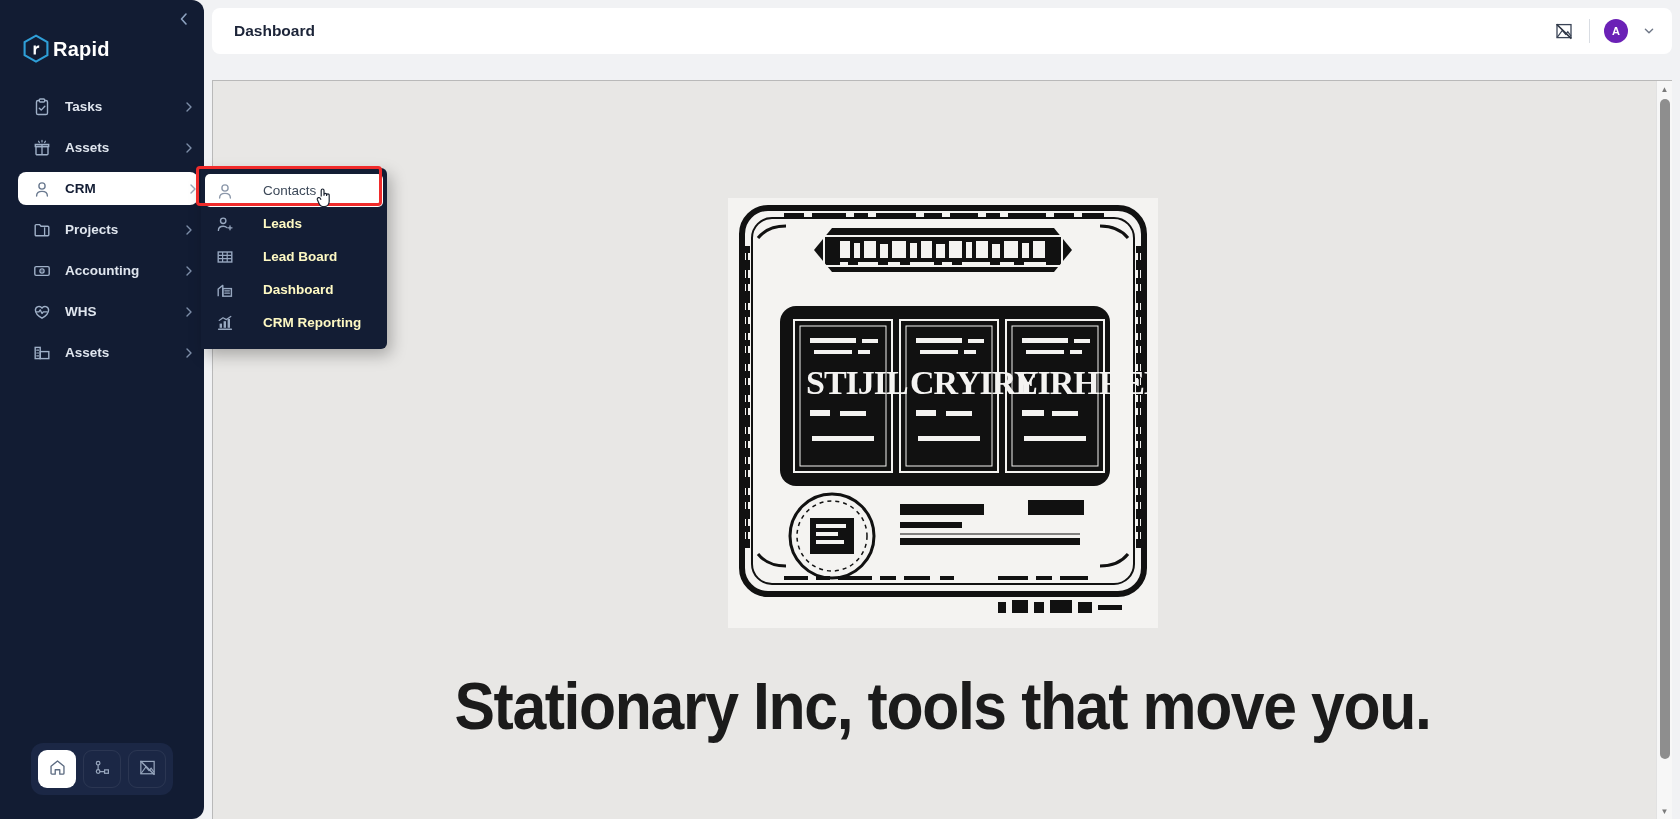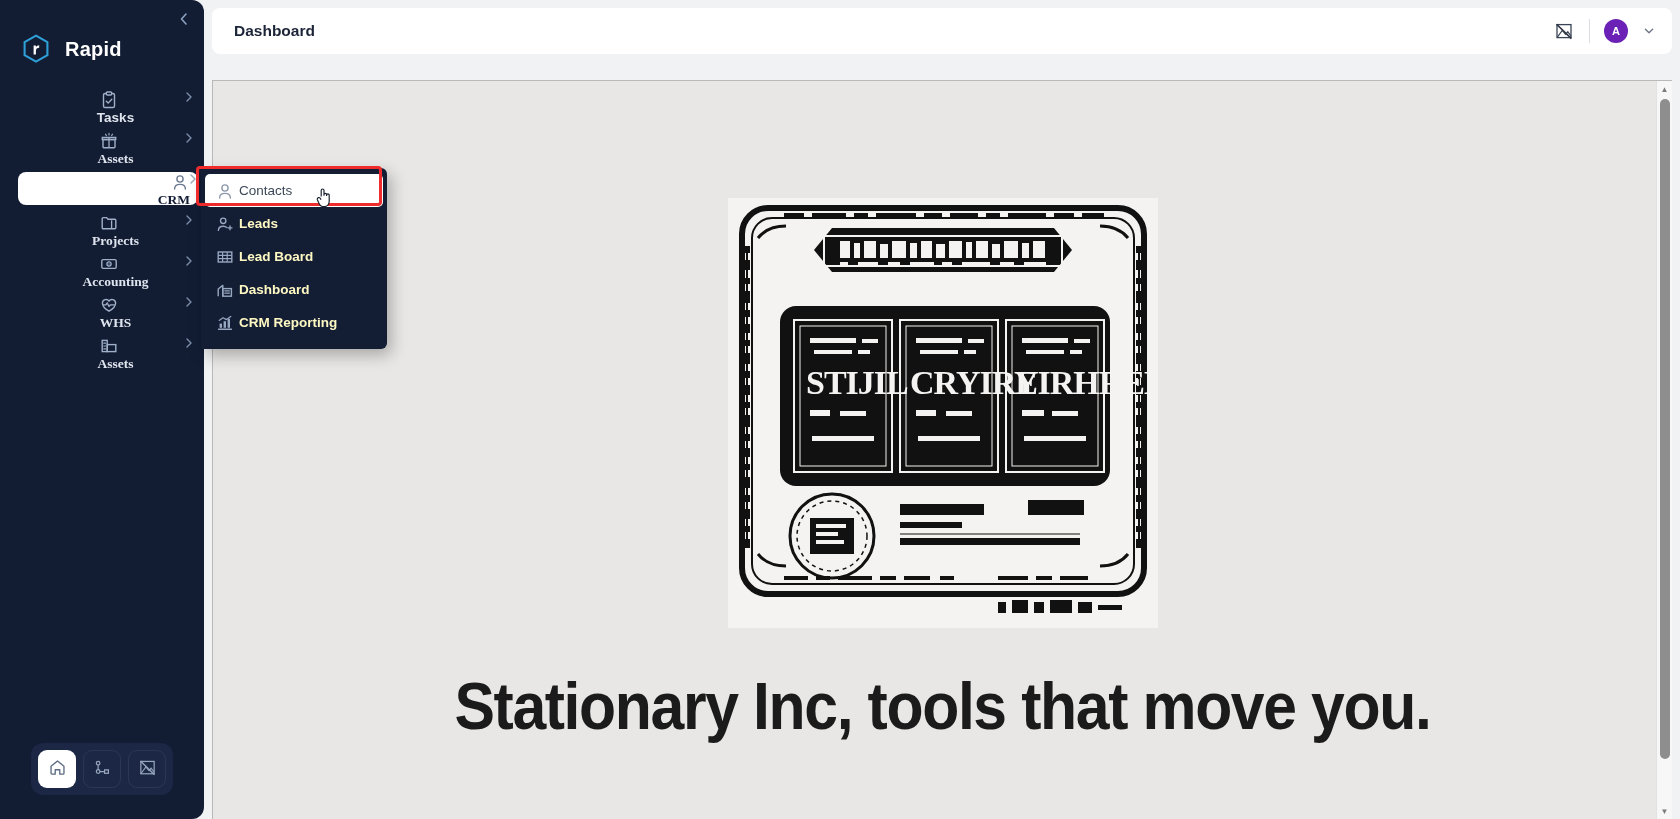--- a/index.html
+++ b/index.html
@@ -22,43 +22,42 @@
     display: flex; flex-direction: column;
     z-index: 30;
   }
   .collapse-btn {
     position: absolute; top: 8px; right: 10px;
     width: 22px; height: 22px;
     display: flex; align-items: center; justify-content: center;
     color: #8da2c0; cursor: pointer;
   }
   .brand {
-    display: flex; align-items: center; gap: 15px;
+    display: flex; align-items: center; gap: 3px;
     padding: 26px 0 0 22px;
     height: 72px;
   }
   .brand-logo { width: 28px; height: 30px; flex: 0 0 28px; }
   .brand-name { color: #ffffff; font-size: 20px; font-weight: bold; letter-spacing: .2px; }
 
   .nav { margin-top: 18px; display: flex; flex-direction: column; }
   .nav-item {
     position: relative;
     height: 33px; margin: 0 10px 0 18px;
     display: flex; align-items: center;
     padding: 0 8px 0 14px;
     border-radius: 8px;
     cursor: pointer;
     color: #dfe5ee;
-    flex-direction: column;
-  }
-  .nav-item + .nav-item { margin-top: 8px; font-family: Liberation Serif, serif; }
+  }
+  .nav-item + .nav-item { margin-top: 8px; }
   .nav-ico { width: 20px; height: 20px; flex: 0 0 20px; display:flex; align-items:center; justify-content:center; color:#9fb0c8; }
   .nav-label { margin-left: 13px; font-size: 13.5px; font-weight: bold; white-space: nowrap; }
   .nav-chev { position: absolute; right: -2px; color: #7d8ea8; display:flex; }
-  .nav-item.active { background: #ffffff; color: #121c33; margin-left: 18px; margin-right: 6px; align-items: flex-end; }
+  .nav-item.active { background: #ffffff; color: #121c33; margin-left: 18px; margin-right: 6px; }
   .nav-item.active .nav-ico { color: #6b7a90; }
   .nav-item.active .nav-chev { color: #9aa7b8; }
 
   
   .dock-wrap { margin-top: auto; padding: 0 0 24px 0; display: flex; justify-content: center; }
   .dock {
     background: #1b2745; border-radius: 12px;
     padding: 7px; display: flex; gap: 7px;
   }
   .dock-btn {
@@ -79,21 +78,21 @@
     padding: 6px 0 10px 0;
     box-shadow: 4px 6px 16px rgba(0,0,0,.28);
     z-index: 40;
   }
   .sub-item {
     height: 33px; display: flex; align-items: center;
     padding: 0 10px 0 14px; cursor: pointer;
     color: #fef9c3;
   }
   .sub-ico { width: 20px; height: 20px; flex: 0 0 20px; display:flex; align-items:center; justify-content:center; color:#97a7bf; }
-  .sub-label { margin-left: 4px; font-size: 13.5px; font-weight: bold; }
+  .sub-label { margin-left: 28px; font-size: 13.5px; font-weight: bold; }
   .sub-item.highlight { background: #ffffff; color: #2d3a4e; border-radius: 5px; margin: 0 4px; padding-left: 10px; }
   .sub-item.highlight .sub-ico { color: #8d99ab; }
   .sub-item.highlight .sub-label { font-weight: normal; color: #3c4858; }
 
   .redbox {
     position: absolute;
     left: 196px; top: 166px;
     width: 186px; height: 40px;
     border: 3px solid #f02b2b;
     border-radius: 4px;

